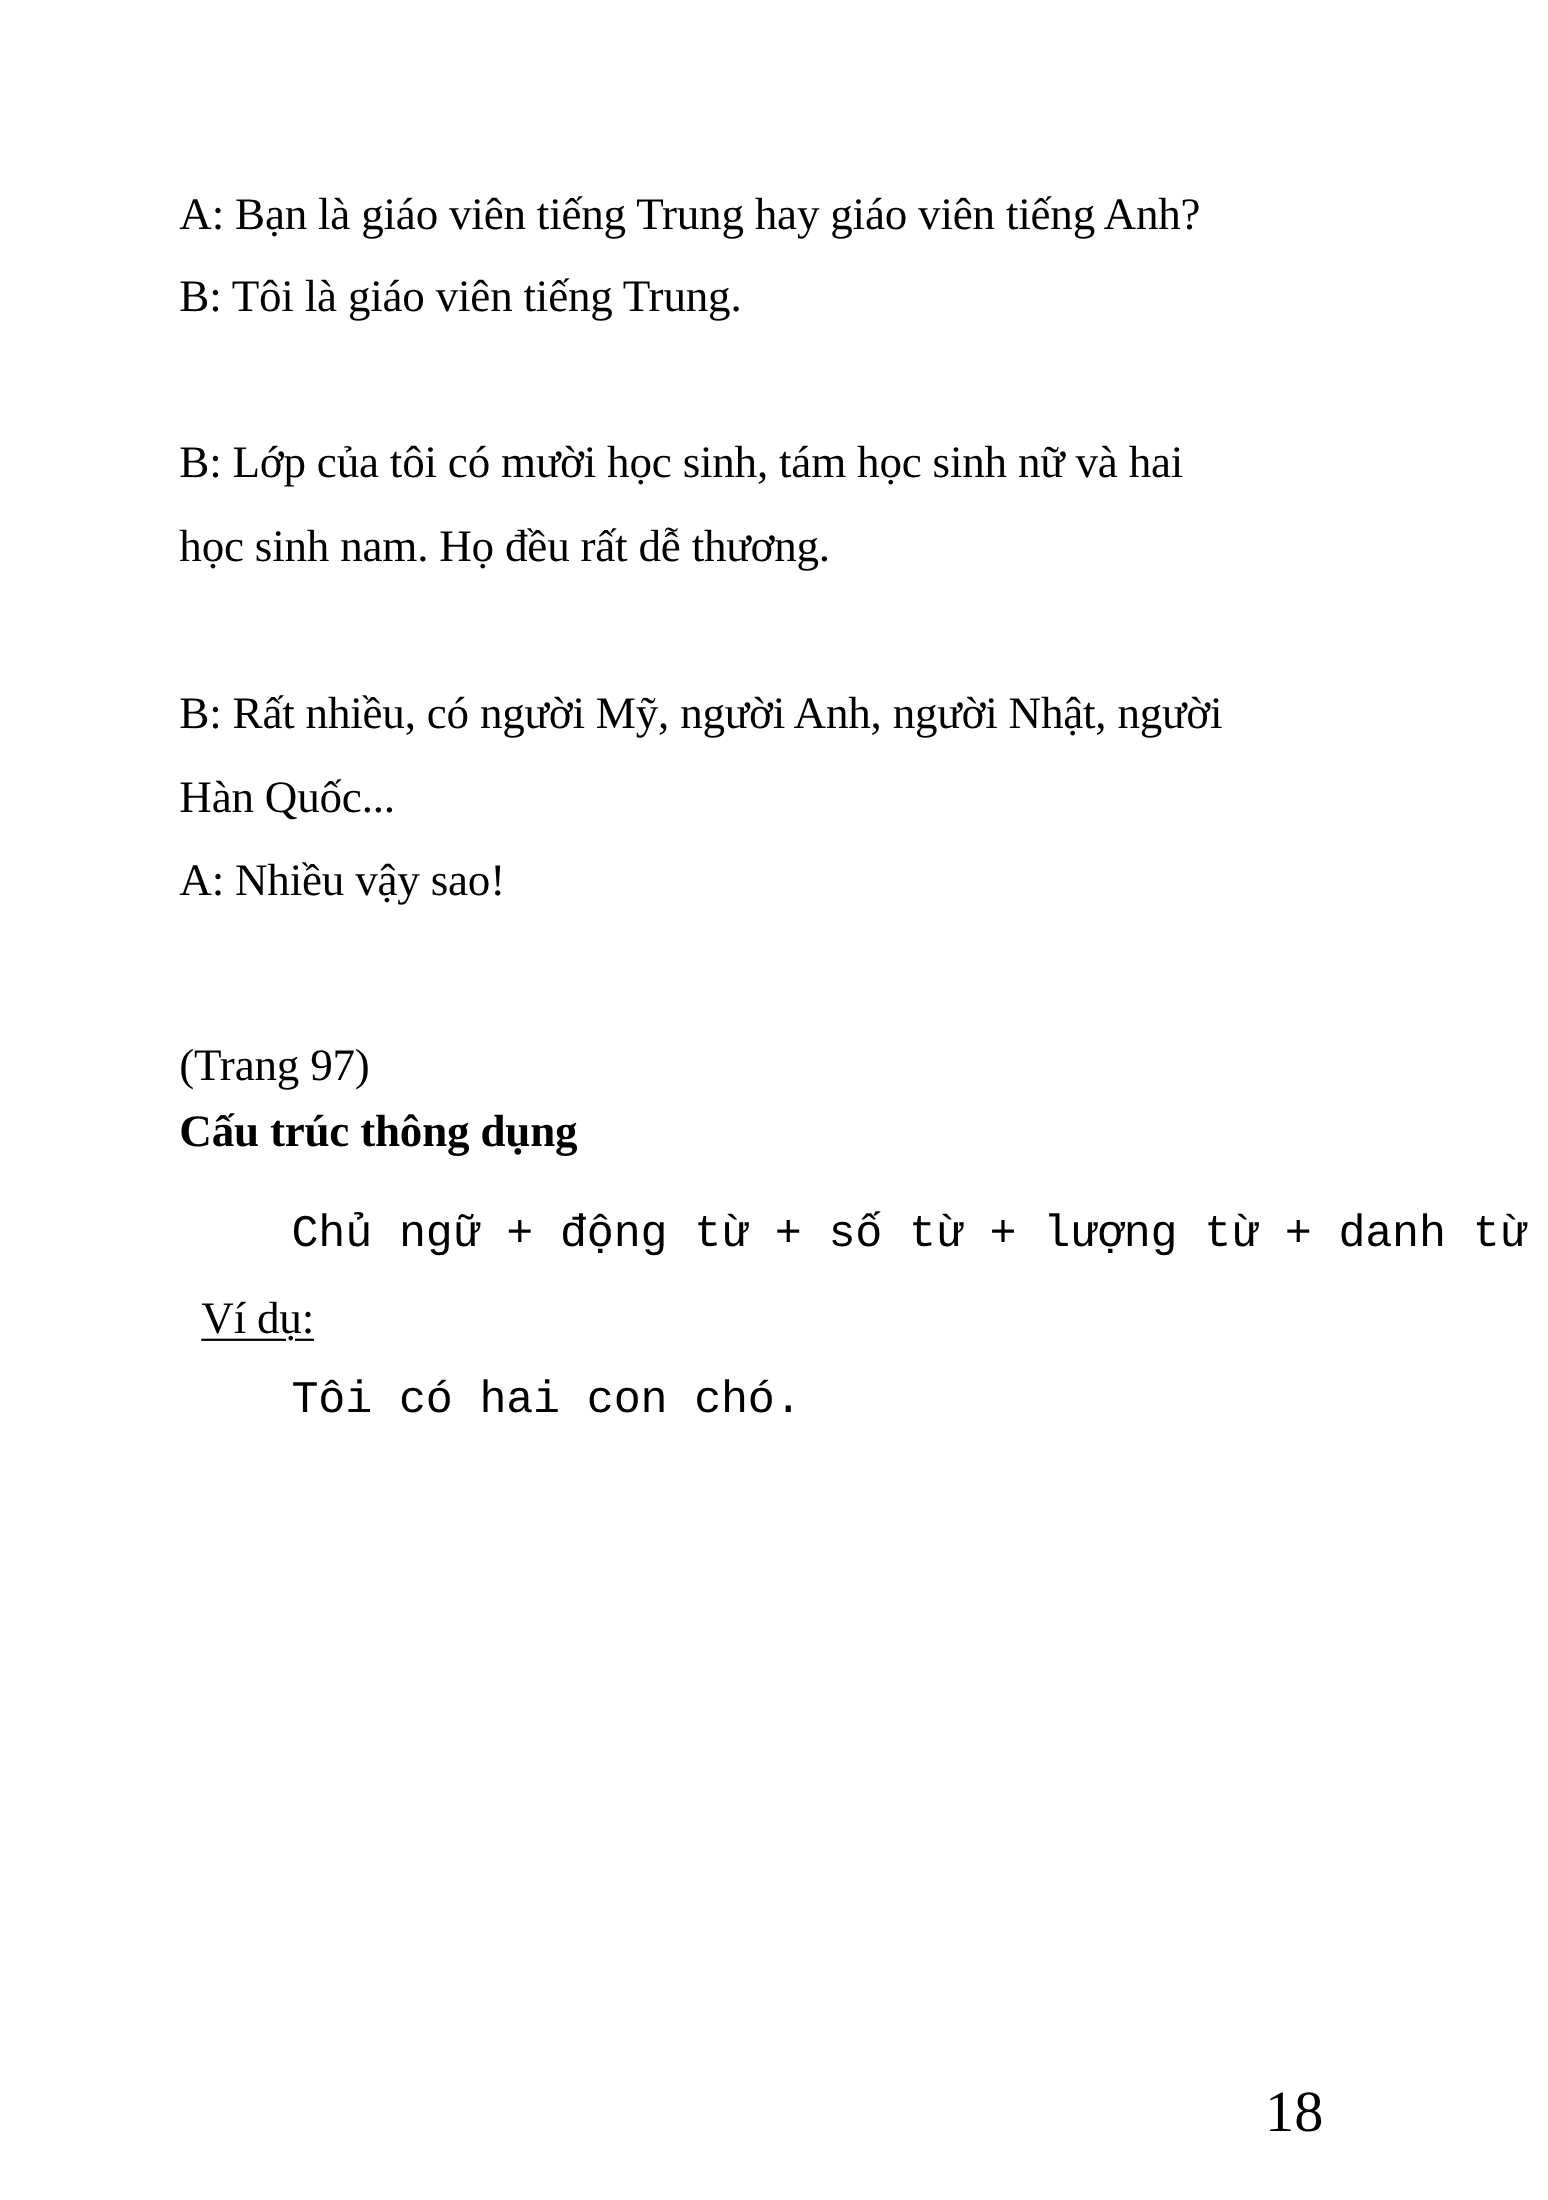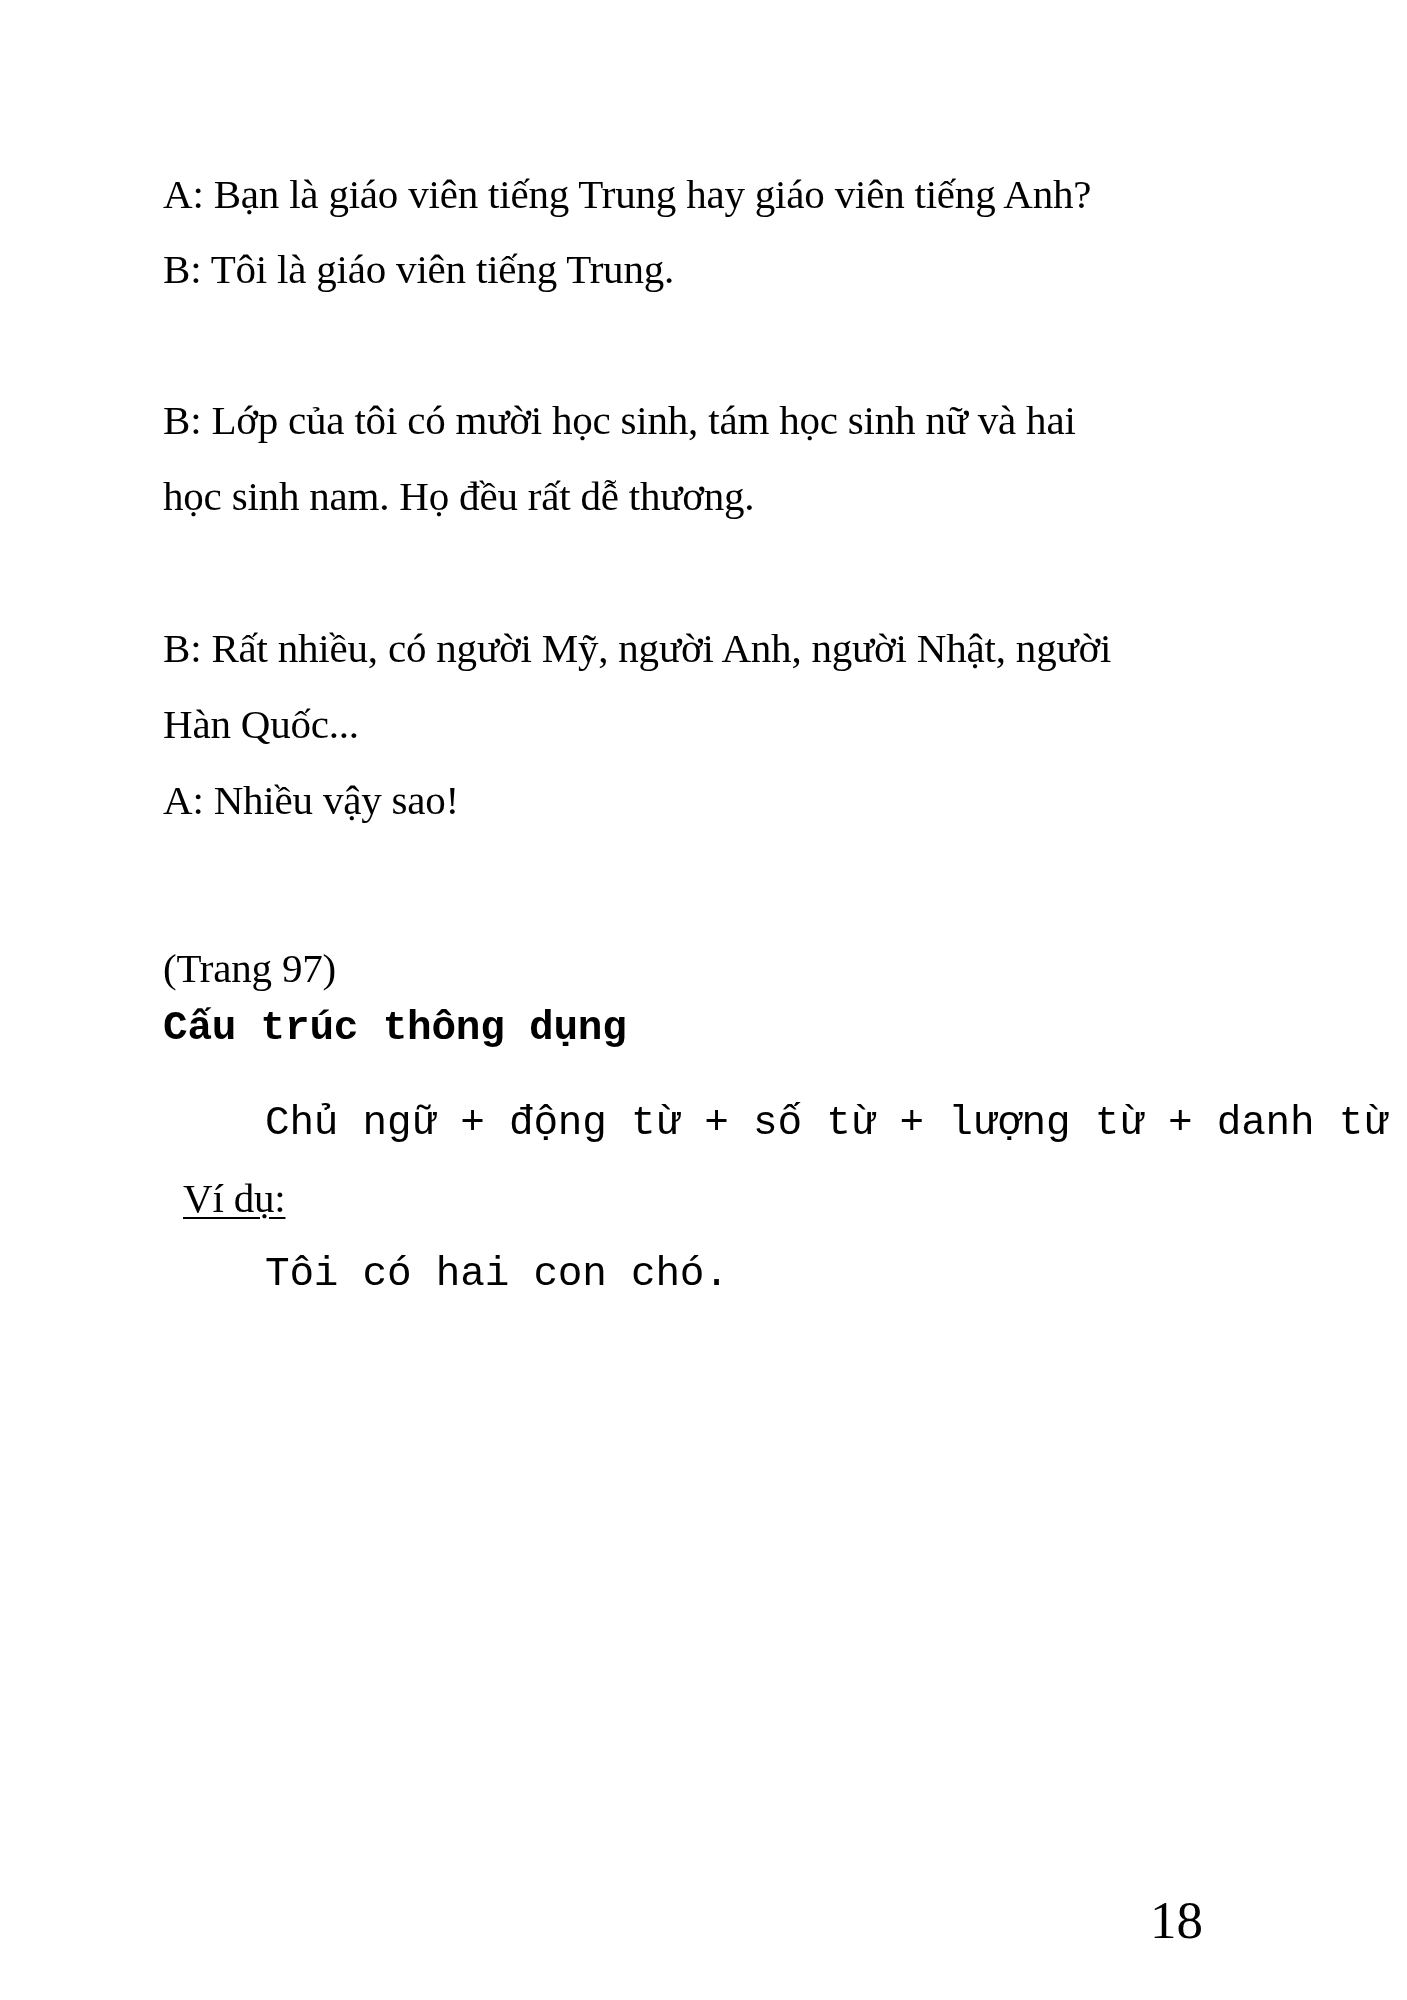--- a/index.html
+++ b/index.html
@@ -23,21 +23,21 @@
     }
     .line {
       position: absolute;
       left: 163px;
       font-size: 41px;
       line-height: 48px;
       white-space: nowrap;
       letter-spacing: -0.2px;
     }
     .indent { left: 265px; font-family: Liberation Mono, monospace; }
-    .bold { font-weight: bold; font-family: Liberation Mono, monospace; }
+    .bold { font-weight: bold; }
     .underline { text-decoration: underline; text-underline-offset: 5px; text-decoration-thickness: 2px; margin-left: 20px; }
     .page-number {
       position: absolute;
       left: 1150px;
       top: 1896px;
       font-size: 53px;
       line-height: 48px;
     }
   </style>
 </head>

